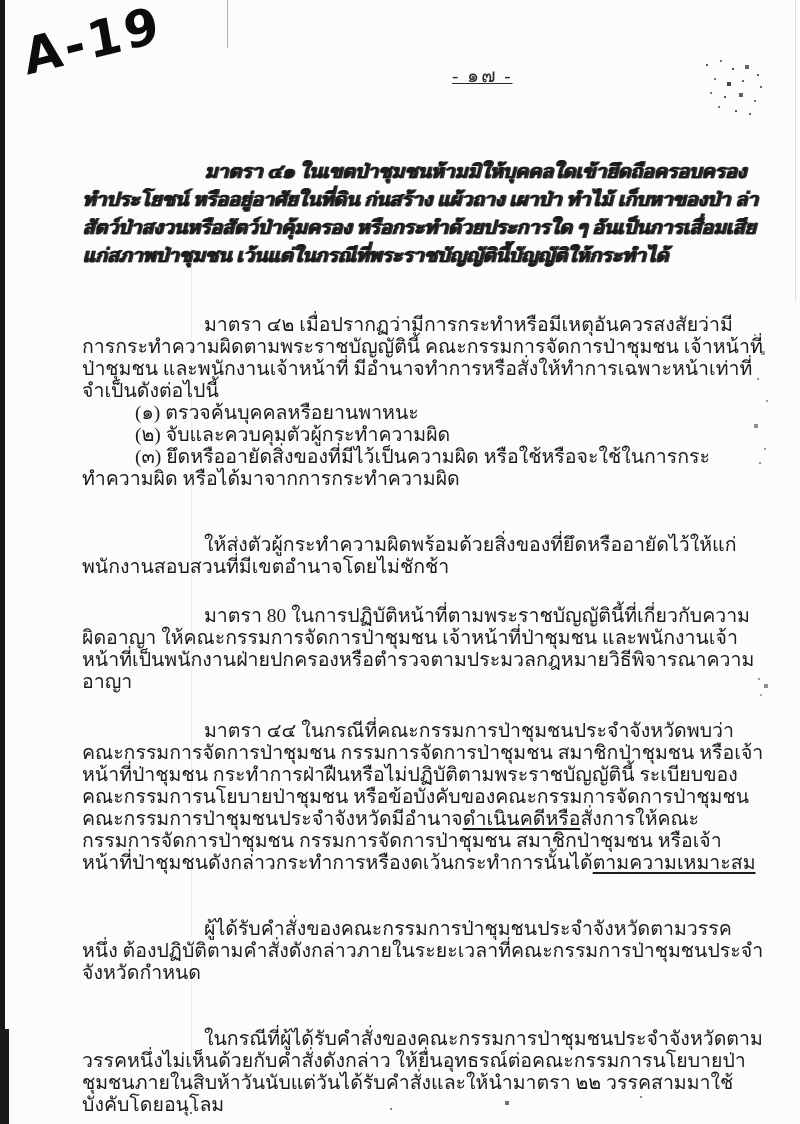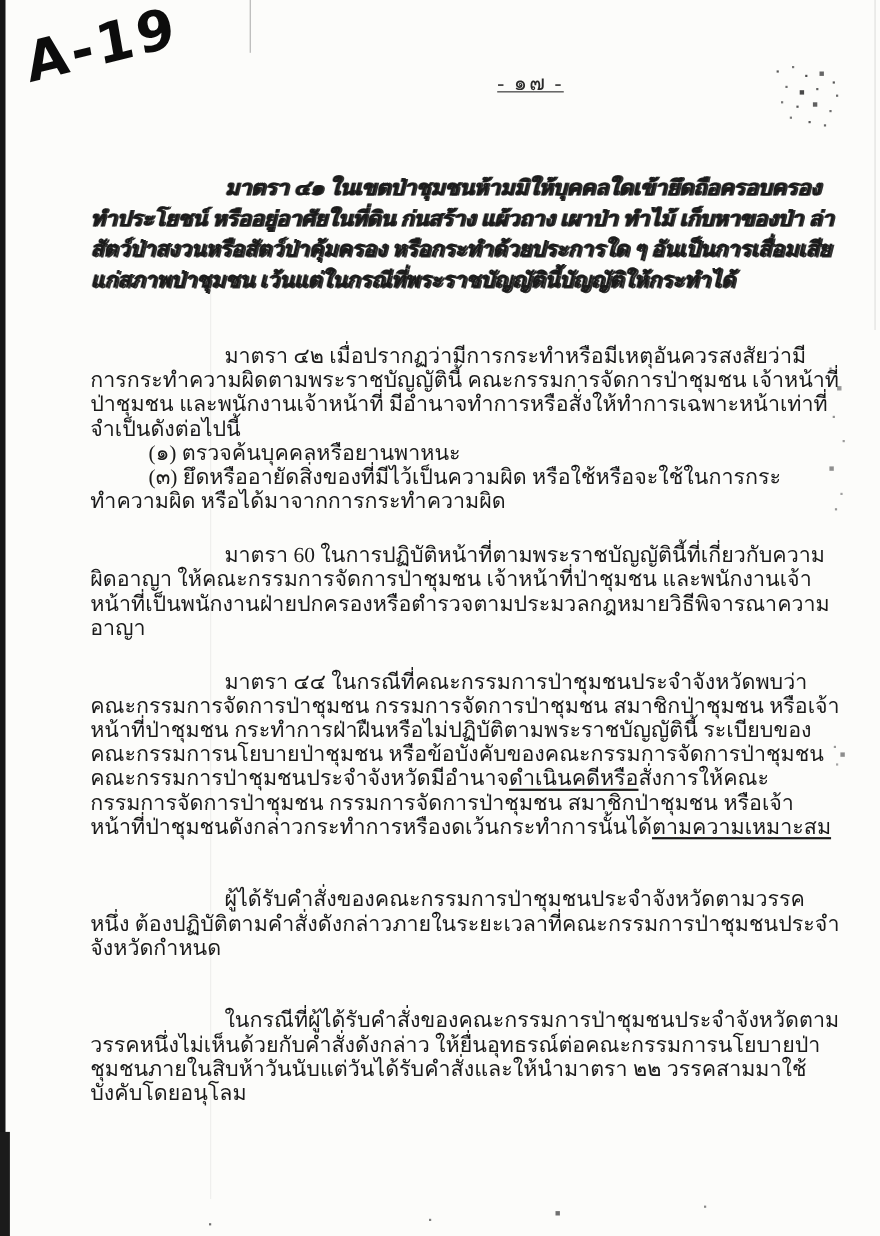--- a/index.html
+++ b/index.html
@@ -96,24 +96,26 @@
 
   <div class="pageno">- ๑๗ -</div>
 
   <div class="content">
 
     <p class="para indent blurred">มาตรา ๔๑ ในเขตป่าชุมชนห้ามมิให้บุคคลใดเข้ายึดถือครอบครอง ทำประโยชน์ หรืออยู่อาศัยในที่ดิน ก่นสร้าง แผ้วถาง เผาป่า ทำไม้ เก็บหาของป่า ล่าสัตว์ป่าสงวนหรือสัตว์ป่าคุ้มครอง หรือกระทำด้วยประการใด ๆ อันเป็นการเสื่อมเสียแก่สภาพป่าชุมชน เว้นแต่ในกรณีที่พระราชบัญญัตินี้บัญญัติให้กระทำได้</p>
 
     <p class="para indent">มาตรา ๔๒ เมื่อปรากฏว่ามีการกระทำหรือมีเหตุอันควรสงสัยว่ามีการกระทำความผิดตามพระราชบัญญัตินี้ คณะกรรมการจัดการป่าชุมชน เจ้าหน้าที่ป่าชุมชน และพนักงานเจ้าหน้าที่ มีอำนาจทำการหรือสั่งให้ทำการเฉพาะหน้าเท่าที่จำเป็นดังต่อไปนี้</p>
 
     <p class="para item-indent">(๑) ตรวจค้นบุคคลหรือยานพาหนะ</p>
+    <p class="para item-indent">(๒) จับและควบคุมตัวผู้กระทำความผิด</p>
     <p class="para item-indent">(๓) ยึดหรืออายัดสิ่งของที่มีไว้เป็นความผิด หรือใช้หรือจะใช้ในการกระทำความผิด หรือได้มาจากการกระทำความผิด</p>
 
+    <p class="para indent">ให้ส่งตัวผู้กระทำความผิดพร้อมด้วยสิ่งของที่ยึดหรืออายัดไว้ให้แก่พนักงานสอบสวนที่มีเขตอำนาจโดยไม่ชักช้า</p>
 
-    <p class="para indent gap-before">มาตรา 60 ในการปฏิบัติหน้าที่ตามพระราชบัญญัตินี้ที่เกี่ยวกับความผิดอาญา ให้คณะกรรมการจัดการป่าชุมชน เจ้าหน้าที่ป่าชุมชน และพนักงานเจ้าหน้าที่เป็นพนักงานฝ่ายปกครองหรือตำรวจตามประมวลกฎหมายวิธีพิจารณาความอาญา</p>
+    <p class="para indent gap-before">มาตรา 80 ในการปฏิบัติหน้าที่ตามพระราชบัญญัตินี้ที่เกี่ยวกับความผิดอาญา ให้คณะกรรมการจัดการป่าชุมชน เจ้าหน้าที่ป่าชุมชน และพนักงานเจ้าหน้าที่เป็นพนักงานฝ่ายปกครองหรือตำรวจตามประมวลกฎหมายวิธีพิจารณาความอาญา</p>
 
     <p class="para indent gap-before"><span>มาตรา ๔๔ ในกรณีที่คณะกรรมการป่าชุมชนประจำจังหวัดพบว่า คณะกรรมการจัดการป่าชุมชน กรรมการจัดการป่าชุมชน สมาชิกป่าชุมชน หรือเจ้าหน้าที่ป่าชุมชน กระทำการฝ่าฝืนหรือไม่ปฏิบัติตามพระราชบัญญัตินี้ ระเบียบของคณะกรรมการนโยบายป่าชุมชน หรือข้อบังคับของคณะกรรมการจัดการป่าชุมชน คณะกรรมการป่าชุมชนประจำจังหวัดมีอำนาจ</span><span class="u">ดำเนินคดีหรือ</span><span>สั่งการให้คณะกรรมการจัดการป่าชุมชน กรรมการจัดการป่าชุมชน สมาชิกป่าชุมชน หรือเจ้าหน้าที่ป่าชุมชนดังกล่าวกระทำการหรืองดเว้นกระทำการนั้นได้</span><span class="u">ตามความเหมาะสม</span></p>
 
     <p class="para indent">ผู้ได้รับคำสั่งของคณะกรรมการป่าชุมชนประจำจังหวัดตามวรรคหนึ่ง ต้องปฏิบัติตามคำสั่งดังกล่าวภายในระยะเวลาที่คณะกรรมการป่าชุมชนประจำจังหวัดกำหนด</p>
 
     <p class="para indent">ในกรณีที่ผู้ได้รับคำสั่งของคณะกรรมการป่าชุมชนประจำจังหวัดตามวรรคหนึ่งไม่เห็นด้วยกับคำสั่งดังกล่าว ให้ยื่นอุทธรณ์ต่อคณะกรรมการนโยบายป่าชุมชนภายในสิบห้าวันนับแต่วันได้รับคำสั่งและให้นำมาตรา ๒๒ วรรคสามมาใช้บังคับโดยอนุโลม</p>
 
   </div>
 </div>
 

